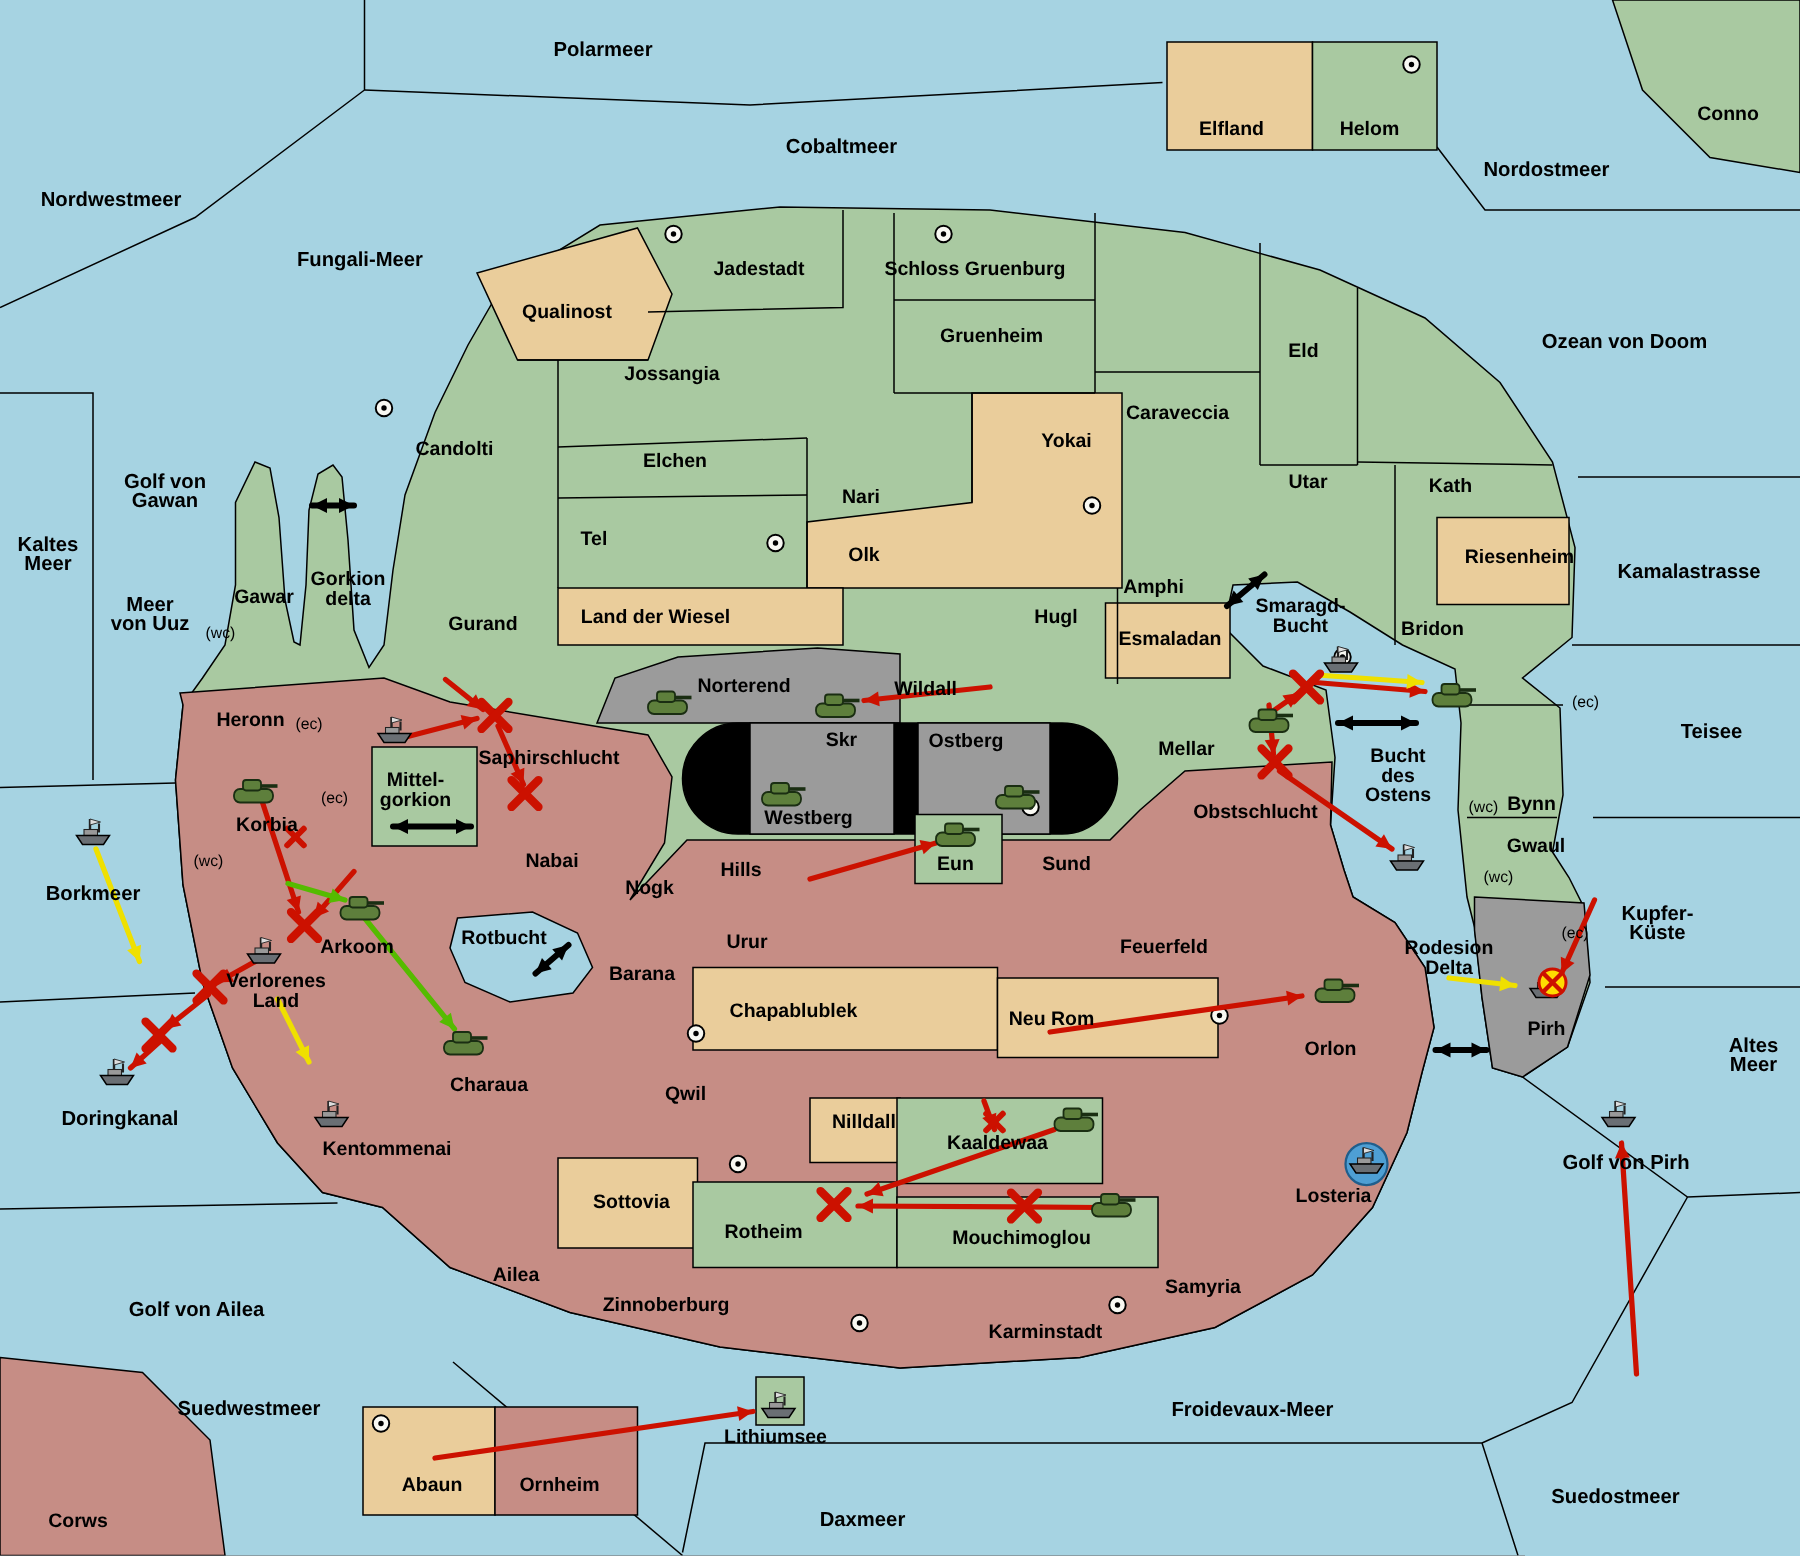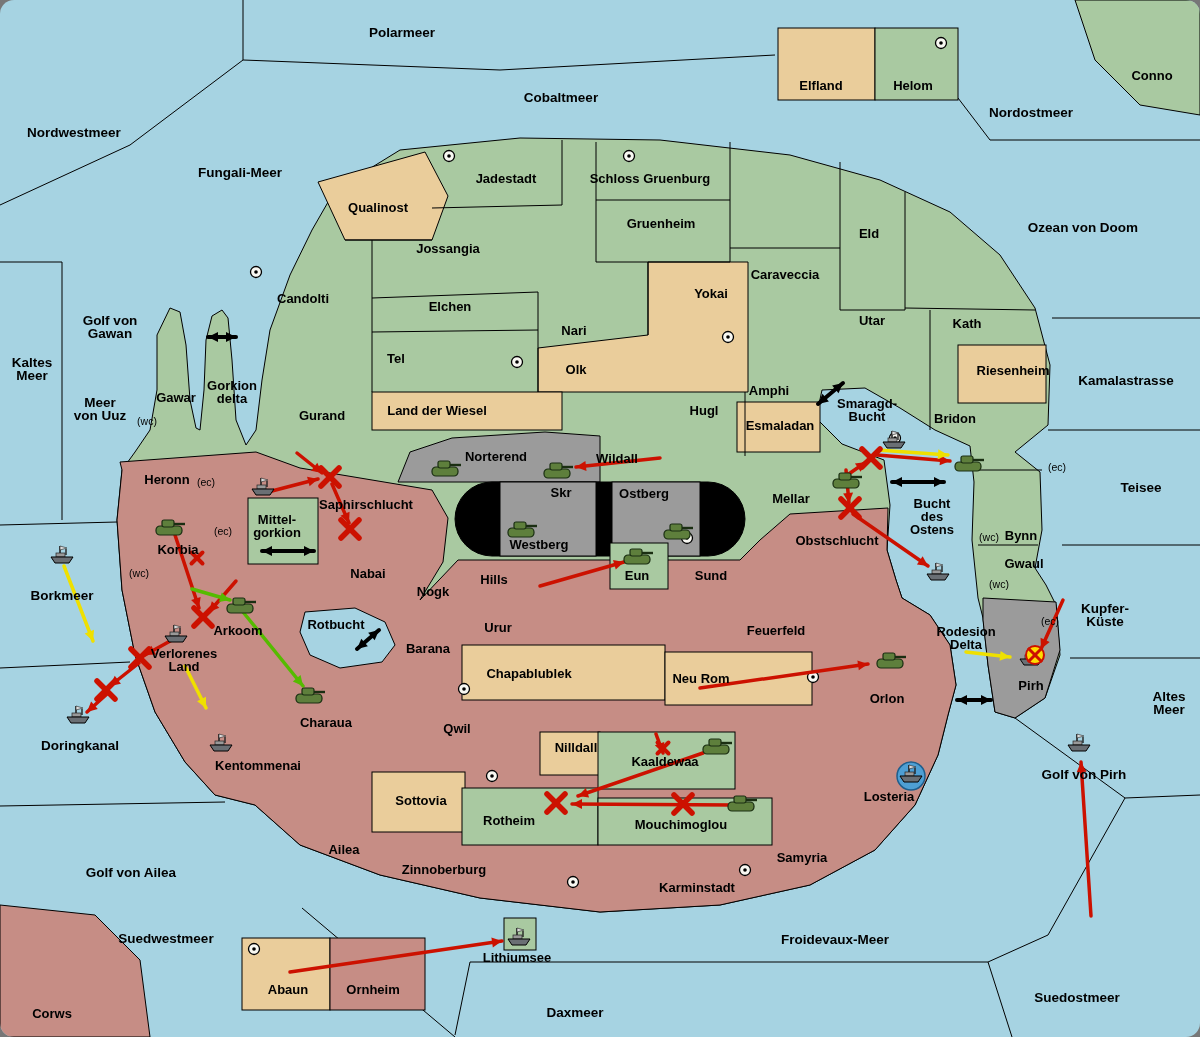--- a/index.html
+++ b/index.html
@@ -1,16 +1,16 @@
 <!DOCTYPE html>
 <html><head>
 <meta charset="utf-8">
 <style>
   html,body{margin:0;padding:0;background:#777;}
-  #stage{position:relative;width:1200px;height:1037px;overflow:hidden;font-family:"Liberation Sans",sans-serif;border-radius:14px;}
+  #stage{position:relative;width:1200px;height:1037px;overflow:hidden;font-family:"Liberation Sans",sans-serif;}
   #map-svg{position:absolute;left:0;top:0;}
   .sea-label{font:bold 13.5px "Liberation Sans",sans-serif;fill:#000;}
   .region-label{font:bold 13px "Liberation Sans",sans-serif;fill:#000;}
   .small-label{font:10.5px "Liberation Sans",sans-serif;fill:#000;}
 </style>
 </head>
 <body>
 
 <div id="stage">
   <svg id="map-svg" width="1200" height="1037" viewBox="0 0 1200 1037">

